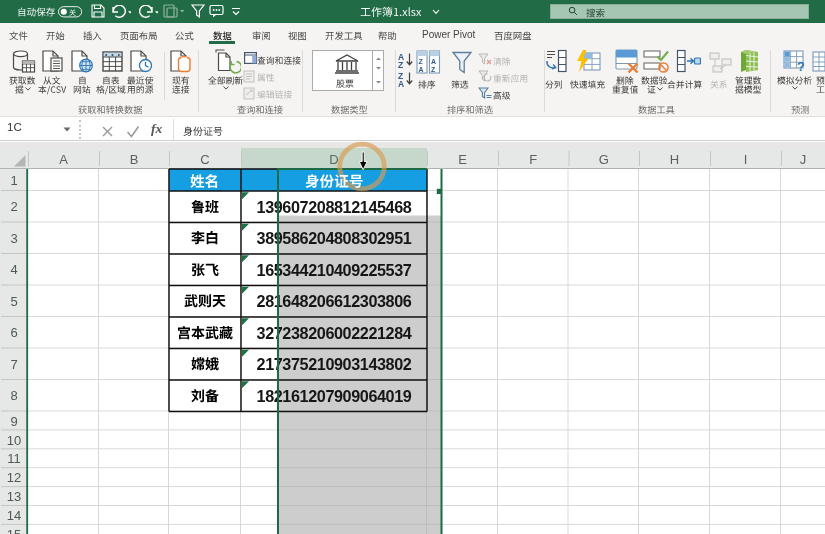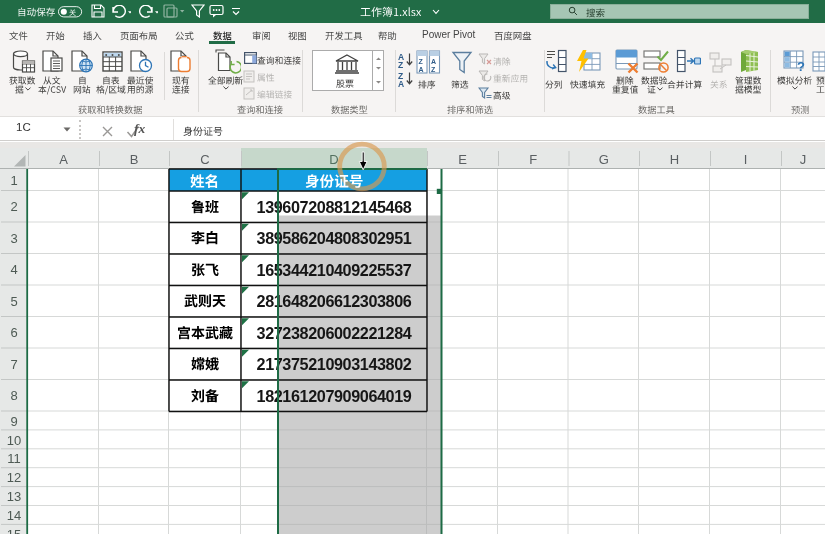--- a/index.html
+++ b/index.html
@@ -503,32 +503,32 @@
 <rect x="1" y="2" width="12" height="19" fill="#fff" stroke="#7a99b8" stroke-width="1.1"></rect>
 <path d="M1 7 h12 M7 2 v19 M1 12 h12 M1 16.5 h12" stroke="#7a99b8" stroke-width="0.9"></path>
   </svg>
 <div style="position:absolute;left:790.8px;top:103.5px;">
     <svg width="18.4" height="12.0" viewBox="0 -9.2 18.4 12.0" style="display:block;overflow:visible">
       <path d="M6.2 -4.6V-2.7C6.2 -1.8 6.0 -0.5 3.8 0.2C3.9 0.3 4.1 0.6 4.2 0.7C6.5 -0.2 6.8 -1.5 6.8 -2.7V-4.6ZM6.7 -0.8C7.2 -0.3 8.0 0.3 8.4 0.7L8.8 0.2C8.5 -0.2 7.7 -0.8 7.1 -1.2ZM0.8 -5.6C1.4 -5.2 2.1 -4.7 2.6 -4.3H0.3V-3.7H1.9V-0.1C1.9 0.0 1.8 0.1 1.7 0.1C1.6 0.1 1.1 0.1 0.7 0.1C0.8 0.2 0.9 0.5 0.9 0.7C1.5 0.7 1.9 0.7 2.2 0.6C2.5 0.5 2.5 0.3 2.5 -0.1V-3.7H3.5C3.3 -3.2 3.2 -2.7 3.0 -2.4L3.5 -2.2C3.8 -2.7 4.1 -3.5 4.3 -4.2L3.9 -4.4L3.8 -4.3H3.1L3.3 -4.6C3.1 -4.7 2.8 -4.9 2.5 -5.2C3.0 -5.7 3.6 -6.4 4.0 -7.0L3.6 -7.3L3.5 -7.3H0.5V-6.7H3.0C2.7 -6.3 2.4 -5.8 2.0 -5.5L1.2 -6.0ZM4.6 -5.8V-1.4H5.2V-5.1H7.8V-1.4H8.5V-5.8H6.7L7.0 -6.7H8.8V-7.3H4.3V-6.7H6.2C6.2 -6.4 6.1 -6.1 6.0 -5.8Z M13.7 -0.8C14.1 -0.4 14.7 0.3 14.9 0.7L15.4 0.4C15.1 -0.0 14.6 -0.7 14.1 -1.1ZM12.1 -7.2V-1.4H12.6V-6.7H14.6V-1.4H15.2V-7.2ZM17.2 -7.6V-0.1C17.2 0.1 17.1 0.1 17.0 0.1C16.9 0.1 16.4 0.1 15.9 0.1C16.0 0.3 16.1 0.6 16.1 0.7C16.8 0.7 17.2 0.7 17.4 0.6C17.7 0.5 17.7 0.3 17.7 -0.1V-7.6ZM15.9 -6.9V-1.4H16.5V-6.9ZM13.3 -6.0V-2.8C13.3 -1.6 13.1 -0.5 11.6 0.3C11.7 0.4 11.9 0.6 11.9 0.7C13.6 -0.1 13.8 -1.5 13.8 -2.7V-6.0ZM9.9 -7.1C10.5 -6.9 11.1 -6.4 11.4 -6.1L11.9 -6.7C11.5 -7.0 10.9 -7.4 10.4 -7.6ZM9.5 -4.7C10.1 -4.4 10.7 -4.0 11.1 -3.7L11.5 -4.2C11.1 -4.5 10.4 -4.9 9.9 -5.2ZM9.7 0.2 10.4 0.6C10.7 -0.2 11.2 -1.4 11.5 -2.3L11.0 -2.7C10.6 -1.7 10.1 -0.5 9.7 0.2Z" fill="#6a6866"></path>
     </svg>
   </div>
 <div class="ab" style="left:0;top:117.5px;width:825px;height:23px;background:#fff;border-bottom:1px solid #d0cecc"></div>
 <div class="ab" style="left:0;top:141.5px;width:825px;height:6.5px;background:#e9e7e5"></div>
-<div class="ab" style="left:16px;top:121px;font-size:11.5px;color:#333">1C</div>
+<div class="ab" style="left:7px;top:121px;font-size:11.5px;color:#333">1C</div>
 <svg class="ab" style="left:63px;top:127px" width="8" height="6" viewBox="0 0 8 6">
     <path d="M0.5 0.5 l3.5 4 l3.5 -4" fill="#6b6967"></path>
   </svg>
 <div class="ab" style="left:79px;top:120px;width:1px;height:19px;background:transparent;border-left:2px dotted #c8c6c4"></div>
 <svg class="ab" style="left:101px;top:125px" width="13" height="13" viewBox="0 0 13 13">
     <path d="M2 2 l9 9 M11 2 l-9 9" stroke="#9a9896" stroke-width="1.4"></path>
   </svg>
 <svg class="ab" style="left:126px;top:125px" width="14" height="13" viewBox="0 0 14 13">
     <path d="M1.5 7 l4 4.5 L12.5 1.5" fill="none" stroke="#9a9896" stroke-width="1.5"></path>
   </svg>
-<div class="ab" style="left:134px;top:121px;font-size:13.5px;color:#555;font-family:'Liberation Serif',serif;font-style:italic;font-weight:bold">fx</div>
+<div class="ab" style="left:151px;top:121px;font-size:13.5px;color:#555;font-family:'Liberation Serif',serif;font-style:italic;font-weight:bold">fx</div>
 <div class="ab" style="left:172.5px;top:119px;width:1px;height:21px;background:#e1dfdd"></div>
 <div style="position:absolute;left:183px;top:124.5px;">
     <svg width="40.0" height="13.0" viewBox="0 -10.0 40.0 13.0" style="display:block;overflow:visible">
       <path d="M7.0 -5.3V-4.4H2.9V-5.3ZM7.0 -5.9H2.9V-6.8H7.0ZM7.0 -3.8V-3.0L6.9 -2.8H2.9V-3.8ZM0.8 -2.8V-2.2H6.0C4.4 -1.1 2.5 -0.3 0.4 0.2C0.6 0.4 0.8 0.7 0.9 0.9C3.2 0.2 5.3 -0.8 7.0 -2.1V-0.3C7.0 -0.1 7.0 -0.0 6.7 0.0C6.5 0.0 5.8 0.0 5.0 -0.0C5.1 0.2 5.2 0.5 5.2 0.8C6.2 0.8 6.9 0.7 7.3 0.6C7.6 0.5 7.8 0.2 7.8 -0.3V-2.7C8.4 -3.3 8.9 -3.9 9.4 -4.6L8.7 -4.9C8.4 -4.5 8.1 -4.1 7.8 -3.7V-7.4H5.0C5.1 -7.7 5.3 -8.0 5.4 -8.3L4.6 -8.4C4.5 -8.1 4.3 -7.8 4.2 -7.4H2.1V-2.8Z M17.5 -8.2 16.9 -8.1C17.3 -6.1 18.0 -4.9 19.2 -3.9C19.3 -4.1 19.5 -4.3 19.7 -4.5C18.6 -5.4 18.0 -6.4 17.5 -8.2ZM12.6 -8.4C12.1 -6.9 11.2 -5.4 10.3 -4.4C10.5 -4.2 10.7 -3.8 10.8 -3.6C11.1 -4.0 11.3 -4.3 11.6 -4.7V0.8H12.4V-6.0C12.7 -6.7 13.0 -7.4 13.3 -8.2ZM15.0 -8.1C14.6 -6.6 13.9 -5.3 12.8 -4.4C13.0 -4.3 13.2 -3.9 13.3 -3.8C13.5 -4.0 13.8 -4.2 13.9 -4.4V-3.8H15.2C15.0 -1.8 14.4 -0.5 13.0 0.3C13.2 0.4 13.4 0.7 13.5 0.8C15.0 -0.1 15.7 -1.6 16.0 -3.8H17.8C17.6 -1.3 17.5 -0.3 17.3 -0.1C17.2 0.1 17.1 0.1 16.9 0.1C16.8 0.1 16.3 0.1 15.9 0.0C16.0 0.2 16.1 0.5 16.1 0.7C16.6 0.7 17.0 0.7 17.3 0.7C17.5 0.7 17.7 0.6 17.9 0.4C18.2 0.0 18.4 -1.1 18.5 -4.1C18.5 -4.2 18.5 -4.5 18.5 -4.5H14.0C14.8 -5.4 15.4 -6.6 15.8 -8.0Z M21.0 -7.7C21.6 -7.2 22.2 -6.6 22.6 -6.2L23.1 -6.7C22.8 -7.1 22.1 -7.7 21.5 -8.1ZM23.5 -0.3V0.4H29.6V-0.3H27.2V-3.6H29.2V-4.3H27.2V-6.9H29.4V-7.6H23.9V-6.9H26.5V-0.3H25.1V-5.1H24.4V-0.3ZM20.5 -5.3V-4.5H21.9V-1.1C21.9 -0.5 21.5 -0.1 21.4 0.0C21.5 0.1 21.7 0.4 21.8 0.5C22.0 0.3 22.2 0.1 23.9 -1.2C23.9 -1.4 23.7 -1.7 23.6 -1.9L22.6 -1.1V-5.3Z M32.6 -7.3H37.4V-6.0H32.6ZM31.9 -8.0V-5.3H38.1V-8.0ZM30.6 -4.4V-3.7H32.7C32.5 -3.1 32.2 -2.4 32.0 -1.9H37.3C37.1 -0.8 36.9 -0.2 36.6 0.0C36.5 0.1 36.4 0.1 36.1 0.1C35.9 0.1 35.1 0.1 34.4 0.0C34.6 0.2 34.7 0.5 34.7 0.7C35.4 0.8 36.0 0.8 36.4 0.8C36.8 0.8 37.0 0.7 37.3 0.5C37.6 0.2 37.9 -0.6 38.1 -2.2C38.1 -2.4 38.2 -2.6 38.2 -2.6H33.1L33.5 -3.7H39.3V-4.4Z" fill="#3a3a3a"></path>
     </svg>
   </div>
 <svg class="ab" style="left:0;top:140px" width="825" height="394" viewBox="0 140 825 394">
     <rect x="0" y="148" width="825" height="386" fill="#fff"></rect>
     <rect x="0" y="148" width="825" height="21" fill="#e6e8e7"></rect>
     <rect x="0" y="169" width="28" height="365" fill="#e6e8e7"></rect>

